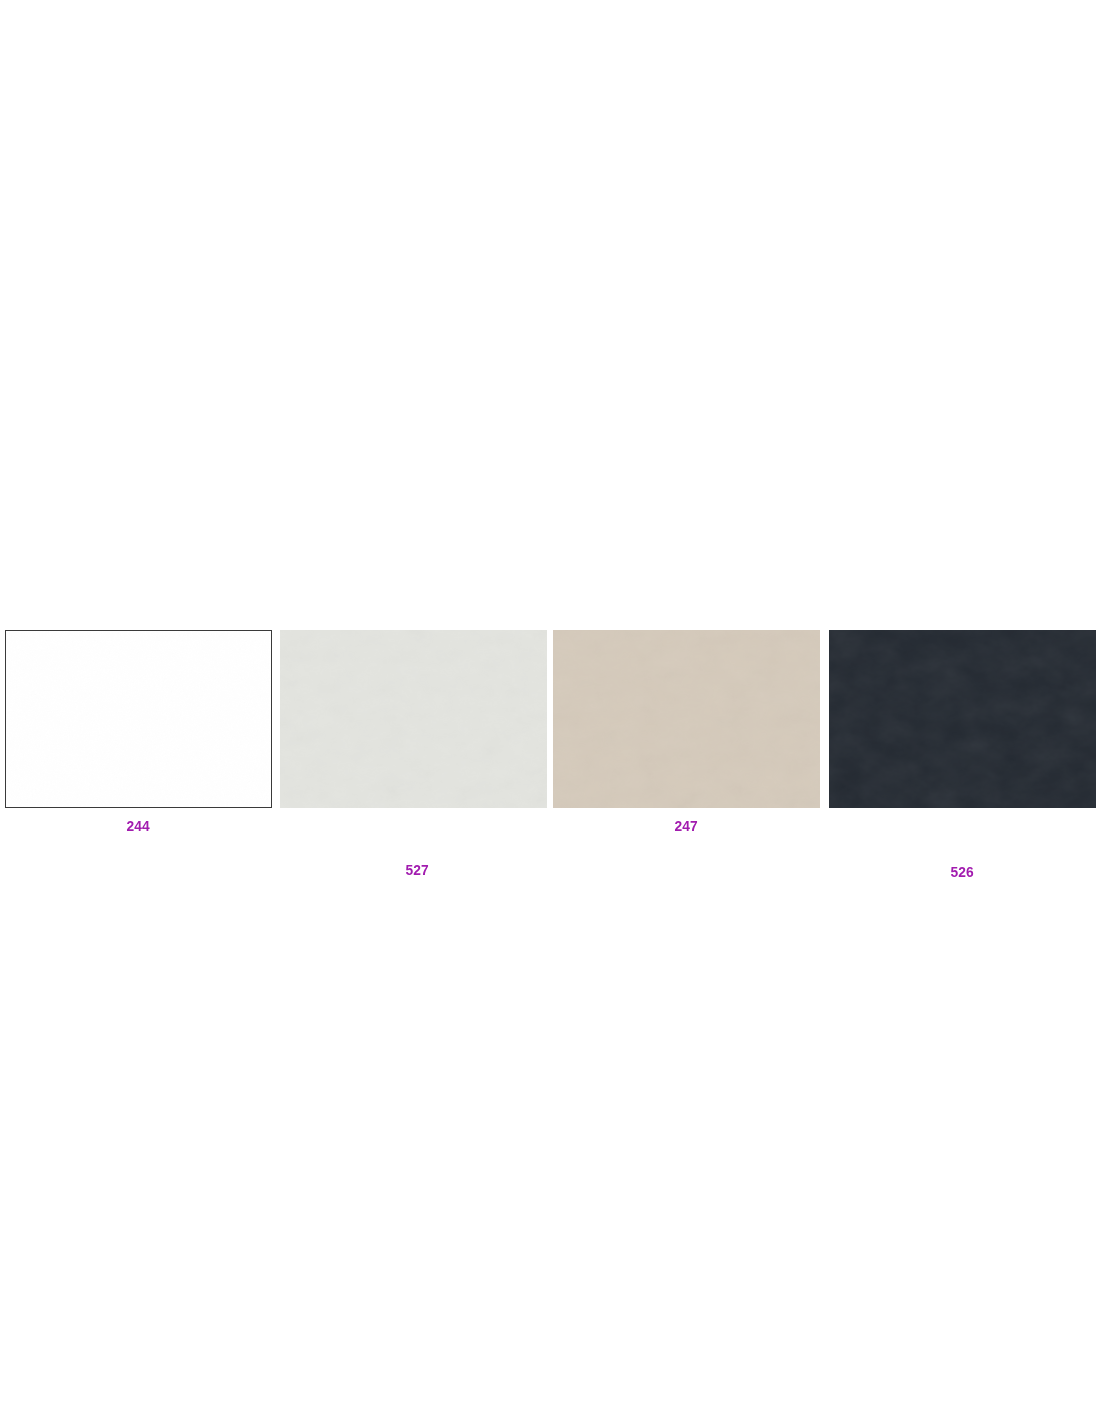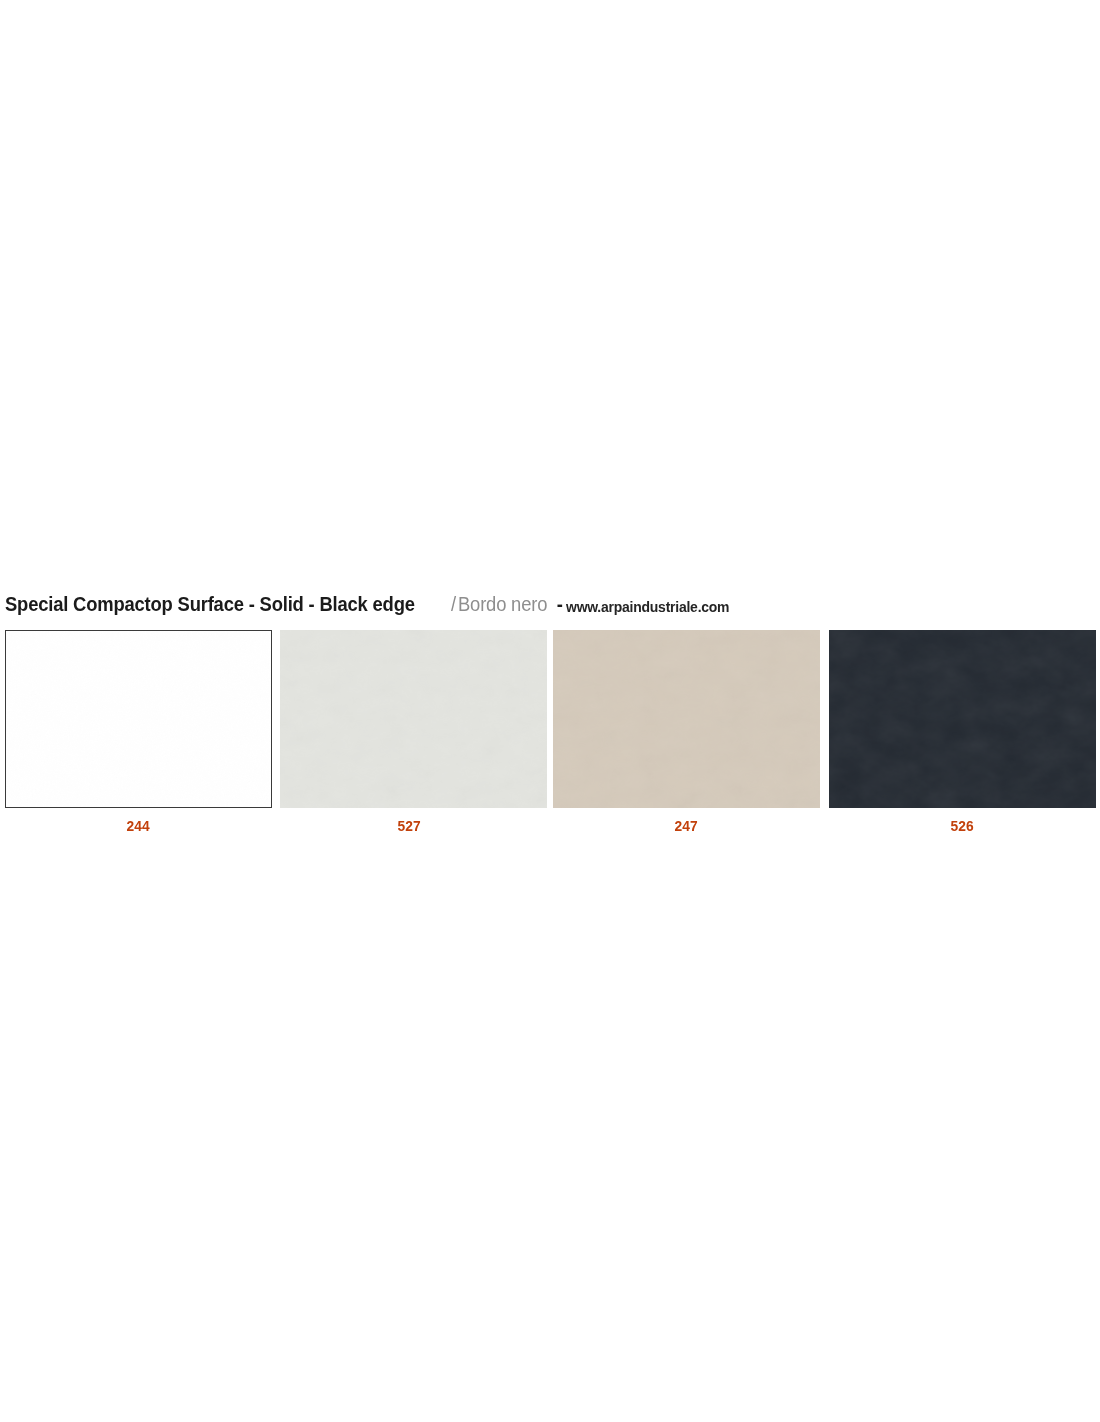--- a/index.html
+++ b/index.html
@@ -129,37 +129,34 @@
   
   .swatch-label {
     position: absolute;
     top: 816px;
     height: 20px;
     line-height: 20px;
     text-align: center;
     font-family: "Liberation Sans Narrow", "Liberation Sans", sans-serif;
     font-size: 14.5px;
     font-weight: 700;
-    color: #c2410c;
+    color: #a21caf;
     letter-spacing: 0px;
   }
   .swatch-label.c0 { left: 5px;   width: 267px; }
-  .swatch-label.c1 { left: 276px; width: 267px; }
+  .swatch-label.c1 { left: 284px; width: 267px; margin-top: 44px; }
   .swatch-label.c2 { left: 553px; width: 267px; text-align: center; }
-  .swatch-label.c3 { left: 829px; width: 267px; }
+  .swatch-label.c3 { left: 829px; width: 267px; margin-top: 46px; }
   .swatch-label span { display: inline-block; transform: scaleX(0.95); }
 </style>
 </head>
 <body>
 
 <div id="page" style="background: rgb(255, 255, 255);">
 
-  <div class="title-row">
-    <span class="title-main">Special Compactop Surface - Solid - Black edge</span><span class="title-sep">/</span><span class="title-it">Bordo nero</span><span class="title-dash">-</span><span class="title-url">www.arpaindustriale.com</span>
-  </div>
 
   <div class="swatch-strip">
 
     <div class="swatch-cell c0">
       <div class="swatch-chip bordered" id="chip0" style="background: rgb(255, 255, 255); border-color: rgb(58, 58, 58);">
         <svg class="grain" width="100%" height="100%" preserveAspectRatio="none" viewBox="0 0 267 178">
           <defs>
             <filter id="f0" x="0" y="0" width="100%" height="100%">
               <feTurbulence type="fractalNoise" baseFrequency="0.75" numOctaves="3" seed="7"></feTurbulence>
               <feColorMatrix type="saturate" values="0"></feColorMatrix>

